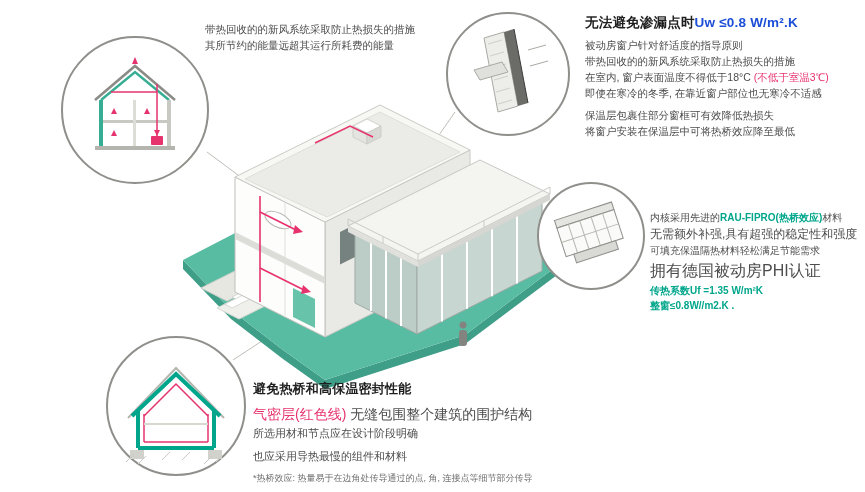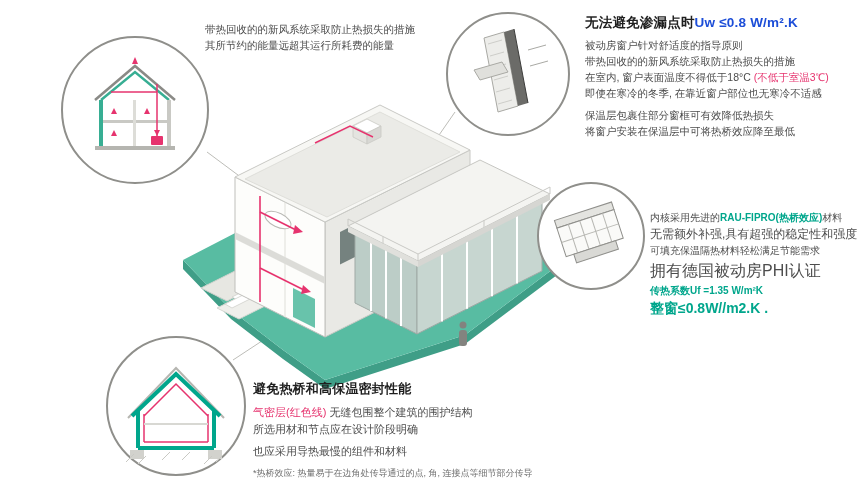--- a/index.html
+++ b/index.html
@@ -220,26 +220,26 @@
   </div>
 
   <div class="tb" style="left:650px;top:210px;width:213px">
     <div class="body" style="font-size:10px;white-space:nowrap">
       <span>内核采用先进的</span><span class="greenb">RAU-FIPRO(热桥效应)</span><span>材料</span>
     </div>
     <div class="body" style="font-size:12px">无需额外补强,具有超强的稳定性和强度</div>
     <div class="body" style="font-size:10px">可填充保温隔热材料轻松满足节能需求</div>
     <div class="body" style="font-size:16px">拥有德国被动房PHI认证</div>
     <div class="body greenb" style="font-size:10px">传热系数Uf =1.35 W/m²K</div>
-    <div class="body greenb" style="font-size:14px">整窗≤0.8W//m2.K .</div>
+    <div class="body greenb" style="font-size:10px">整窗≤0.8W//m2.K .</div>
   </div>
 
   <div class="tb" style="left:253px;top:380px;width:335px">
     <div class="title" style="font-size:13px">避免热桥和高保温密封性能</div>
-    <div class="body" style="font-size:11px">
+    <div class="body" style="font-size:14px">
       <span class="red">气密层(红色线)</span><span> 无缝包围整个建筑的围护结构</span>
     </div>
     <div class="body" style="font-size:11px">所选用材和节点应在设计阶段明确</div>
     <div class="gap"></div>
     <div class="body" style="font-size:11px">也应采用导热最慢的组件和材料</div>
     <div class="small">*热桥效应: 热量易于在边角处传导通过的点, 角, 连接点等细节部分传导</div>
   </div>
 
 </div>
 

